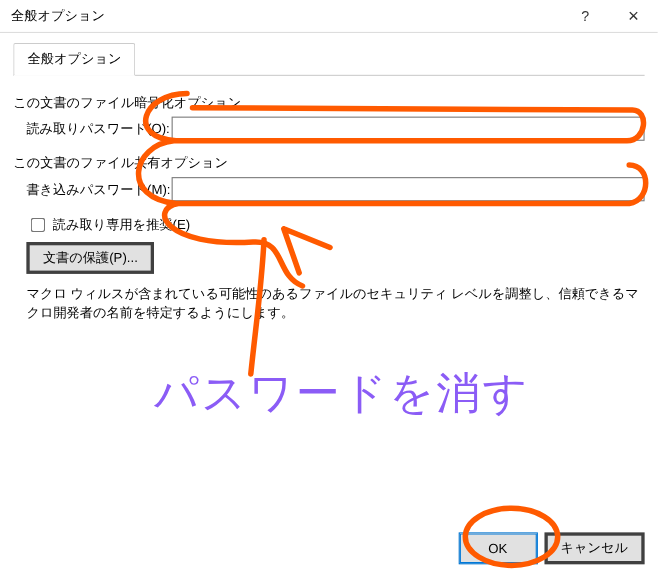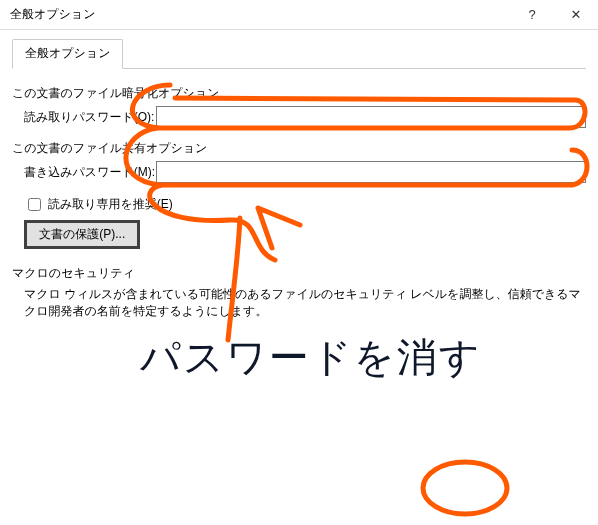--- a/index.html
+++ b/index.html
@@ -105,21 +105,21 @@
   }
   .footer .btn { min-width: 72px; text-align: center; }
   
   .annot {
     position: absolute;
     left: 0; top: 0;
     pointer-events: none;
   }
   .handwriting {
     position: absolute;
-    color: #0f172a;
+    color: #8b5cf6;
     font-size: 40px;
     font-family: "Segoe Script", "Comic Sans MS", cursive;
     letter-spacing: 2px;
     white-space: nowrap;
   }
 </style>
 </head>
 <body>
 
 <div class="titlebar">
@@ -152,25 +152,28 @@
 
   <div class="checkbox-row">
     <input type="checkbox" style="">
     <span>読み取り専用を推奨(E)</span>
   </div>
 
   <div class="protect-row">
     <button class="btn">文書の保護(P)...</button>
   </div>
 
-  <div class="section-label">マクロのセキュリティ</div>
   <div class="macro-desc-row">
     <div class="macro-desc">マクロ ウィルスが含まれている可能性のあるファイルのセキュリティ レベルを調整し、信頼できるマクロ開発者の名前を特定するようにします。</div>
   </div>
 
+  <div class="footer">
+    <button class="btn default">OK</button>
+    <button class="btn">キャンセル</button>
+  </div>
 </div>
 
 <svg class="annot" width="598" height="525">
   <g stroke="#ff5a00" stroke-width="5" fill="none" stroke-linecap="round" stroke-linejoin="round">
 
     <path d="M170,85
              C130,85 115,125 160,128
              L570,128
              C588,128 590,100 575,100
              L175,98

